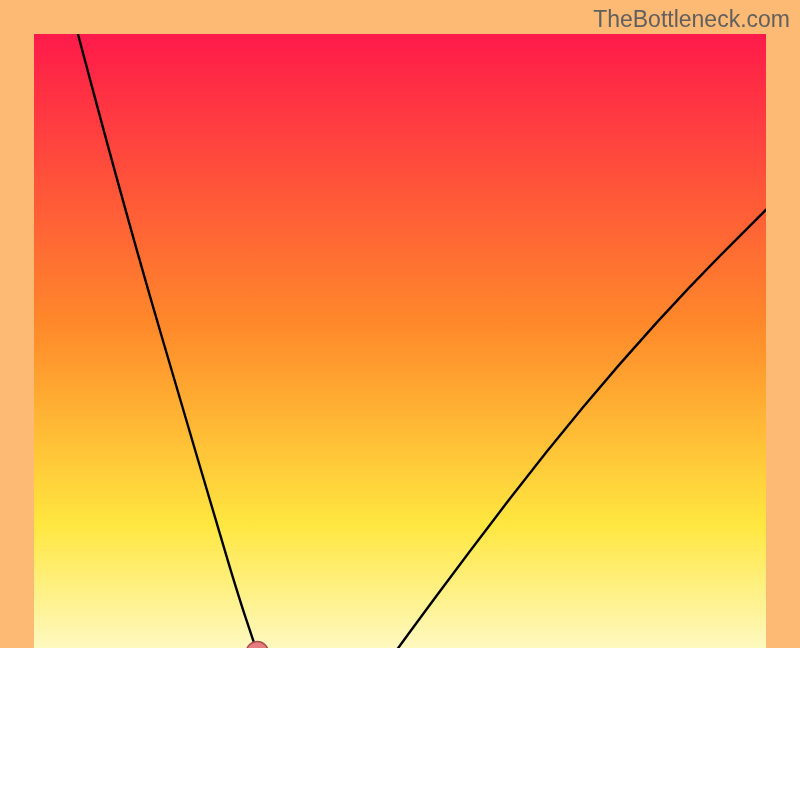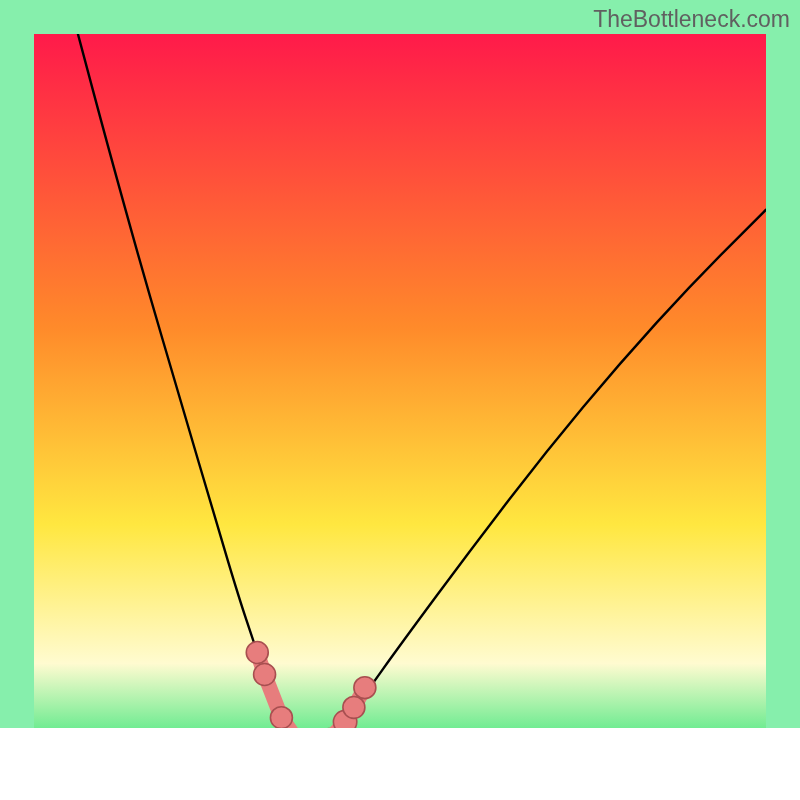--- a/index.html
+++ b/index.html
@@ -3,23 +3,23 @@
 <meta charset="utf-8">
 <style>
   body {
     margin: 0;
     padding: 0;
     background: #fff;
     font-family: Arial, sans-serif;
   }
   .frame {
     width: 800px;
-    height: 728px;
+    height: 648px;
     position: relative;
-    background: #86efac;
+    background: #fdba74;
   }
   .watermark {
     position: absolute;
     top: 6px;
     right: 10px;
     color: #606060;
     font-size: 23px;
     font-family: Arial, sans-serif;
     z-index: 10;
   }

